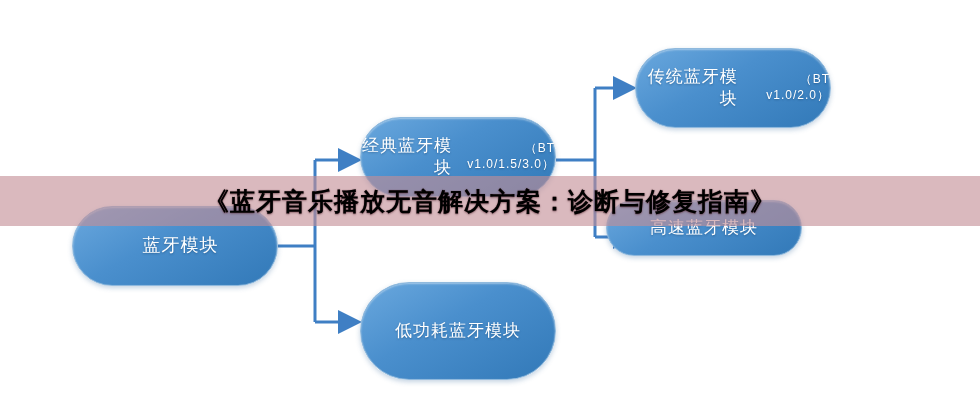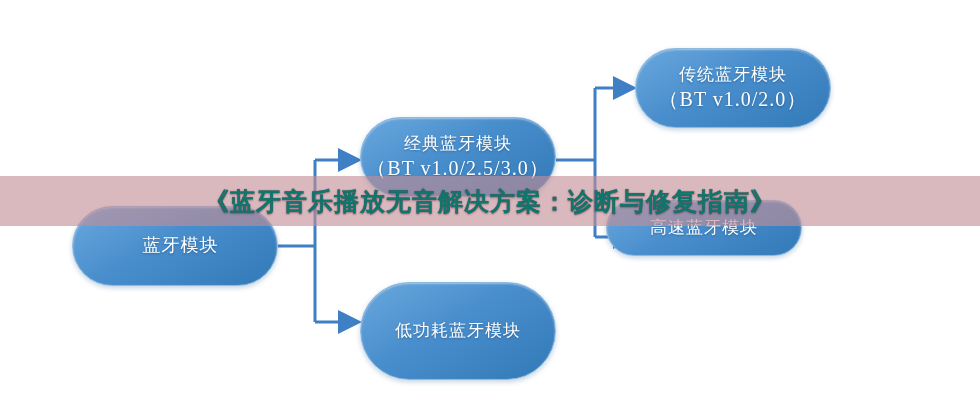--- a/index.html
+++ b/index.html
@@ -25,32 +25,32 @@
 
   .node {
     position: absolute;
     box-sizing: border-box;
     border-radius: 999px;
     background: linear-gradient(150deg, #6aa8de 0%, #4a8fcd 42%, #3279b8 100%);
     border: 1px solid #8fb9dd;
     box-shadow: 0 2px 5px rgba(60,110,160,0.30),
                 inset 0 1px 2px rgba(255,255,255,0.45);
     display: flex;
-    flex-direction: column;
+    flex-direction: row;
     align-items: center;
     justify-content: center;
     color: #ffffff;
     text-align: right;
     text-shadow: 0 1px 2px rgba(20,60,100,0.45);
     letter-spacing: 1px;
     line-height: 1.32;
     user-select: none;
   }
   .node .l1 { font-size: 17px; }
-  .node .l2 { font-size: 20px; font-family: Liberation Serif, serif; }
+  .node .l2 { font-size: 12px; }
   .node.single .l1 { font-size: 18px; margin-left: 11px; }
 
   #node-root      { left: 72px;  top: 206px; width: 206px; height: 80px; }
   #node-classic   { left: 360px; top: 117px; width: 196px; height: 80px; }
   #node-ble       { left: 360px; top: 282px; width: 196px; height: 98px; }
   #node-legacy    { left: 635px; top: 48px;  width: 196px; height: 80px; }
   #node-highspeed { left: 606px; top: 200px; width: 196px; height: 56px; }
 
   
   #wires {
@@ -69,21 +69,21 @@
     height: 50px;
     background: rgba(196,142,150,0.62);
     display: flex;
     align-items: center;
     justify-content: center;
   }
   #banner-text {
     font-family: "DejaVu Sans", "Liberation Sans", sans-serif;
     font-size: 25px;
     font-weight: bold;
-    color: #0f766e;
+    color: #000000;
     letter-spacing: 1px;
     text-shadow: 0 1px 2px rgba(90,45,55,0.55),
                  0 0 1px rgba(90,45,55,0.75);
     white-space: nowrap;
   }
 </style>
 </head>
 <body>
 
 <div id="stage">
@@ -110,21 +110,21 @@
         <polygon points="613,225 613,249 637,237"></polygon>
       </g>
     </svg>
 
     <div class="node single" id="node-root">
       <span class="l1">蓝牙模块</span>
     </div>
 
     <div class="node" id="node-classic">
       <span class="l1">经典蓝牙模块</span>
-      <span class="l2">（BT v1.0/2.5/3.0）</span>
+      <span class="l2">（BT v1.0/1.5/3.0）</span>
     </div>
 
     <div class="node" id="node-ble">
       <span class="l1">低功耗蓝牙模块</span>
     </div>
 
     <div class="node" id="node-legacy">
       <span class="l1">传统蓝牙模块</span>
       <span class="l2">（BT v1.0/2.0）</span>
     </div>

